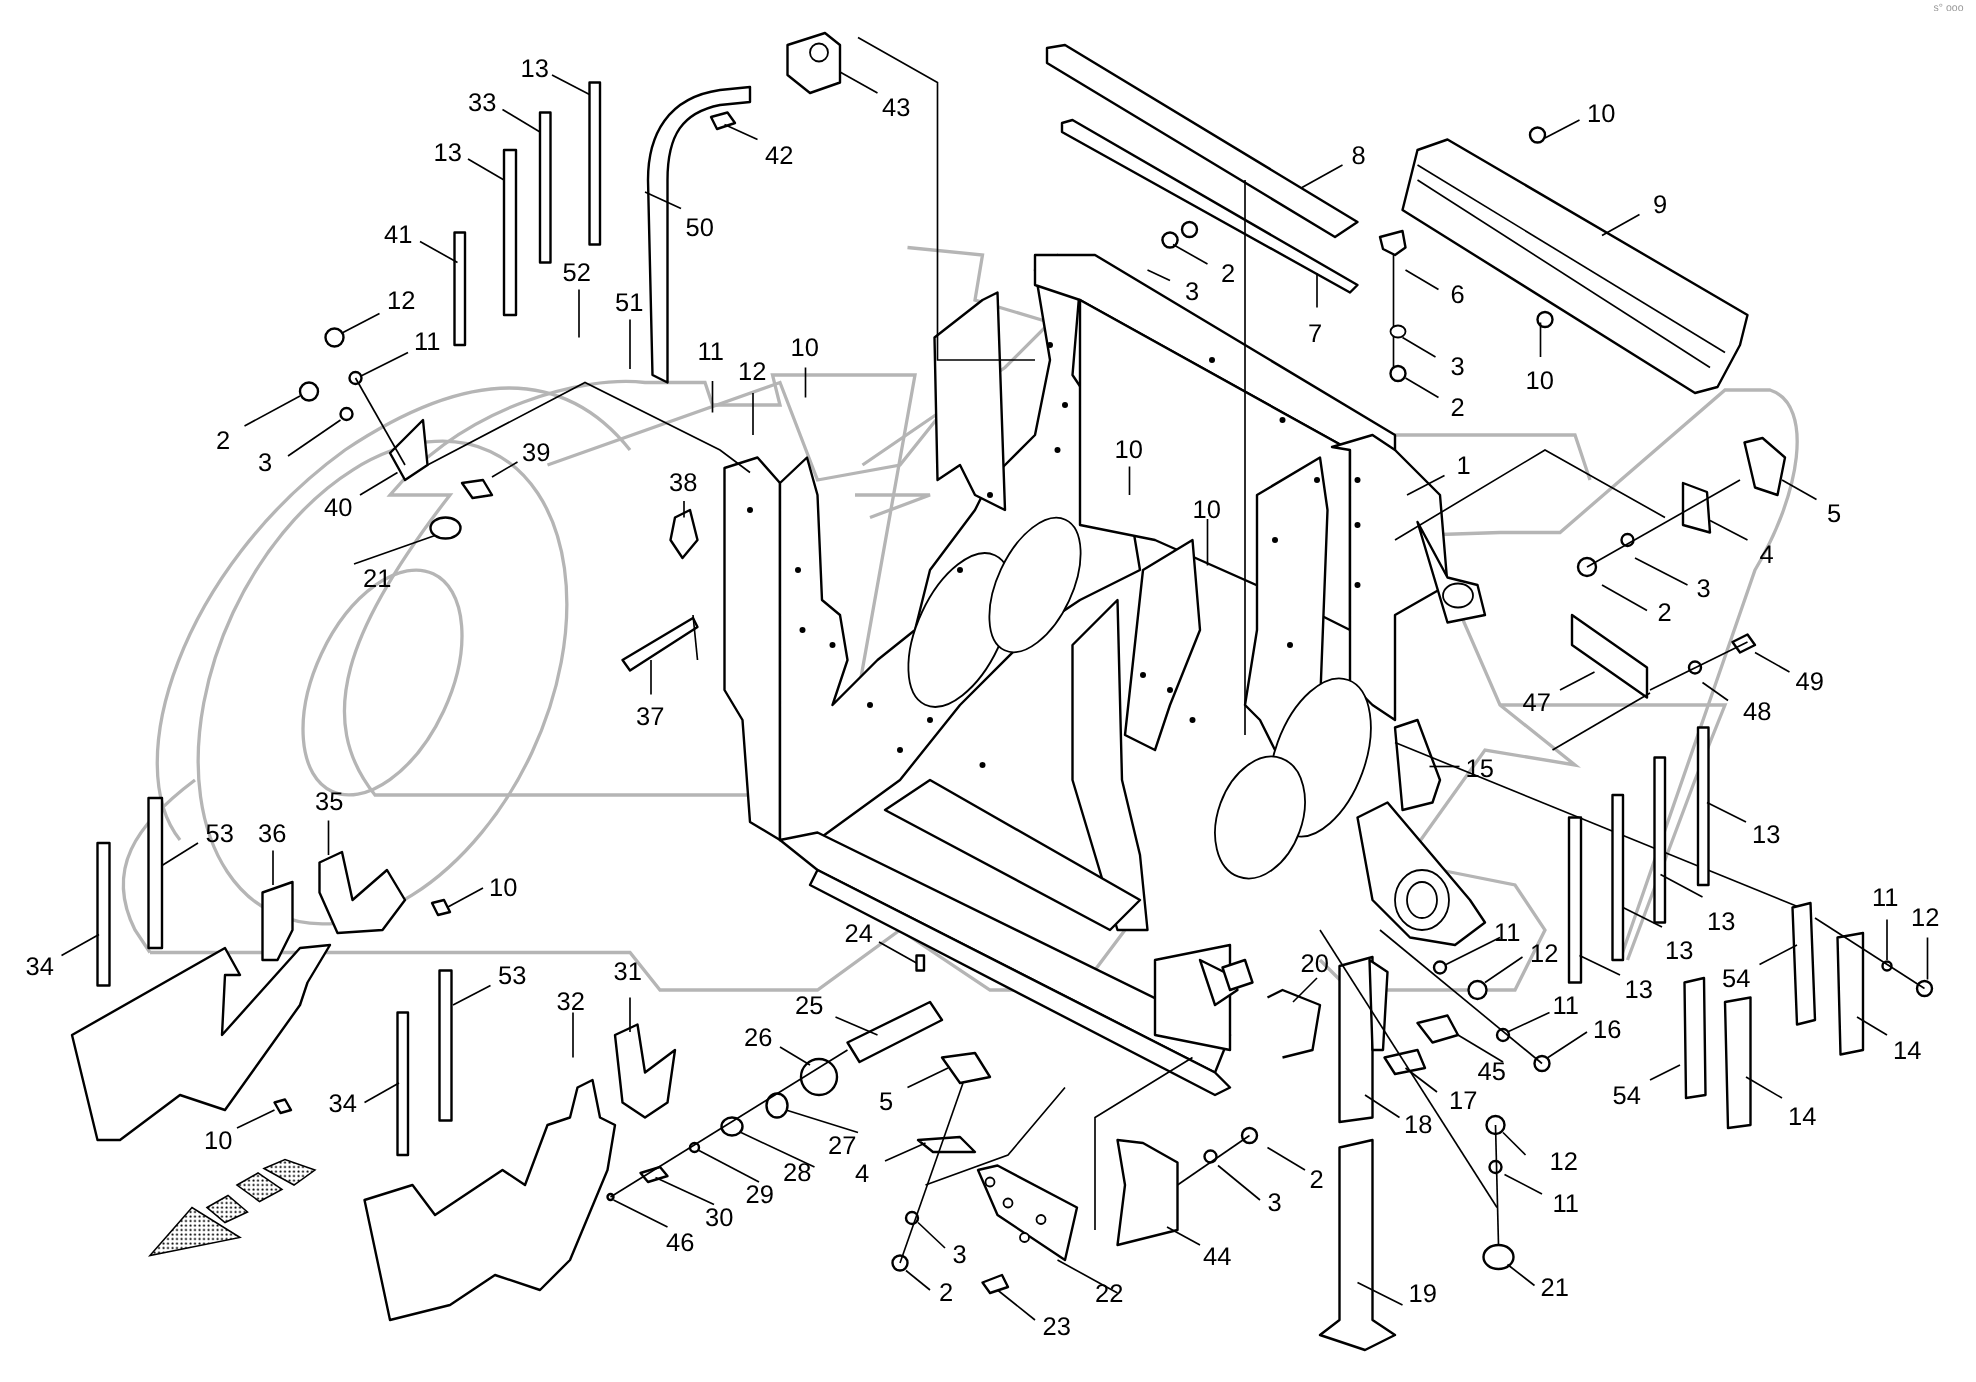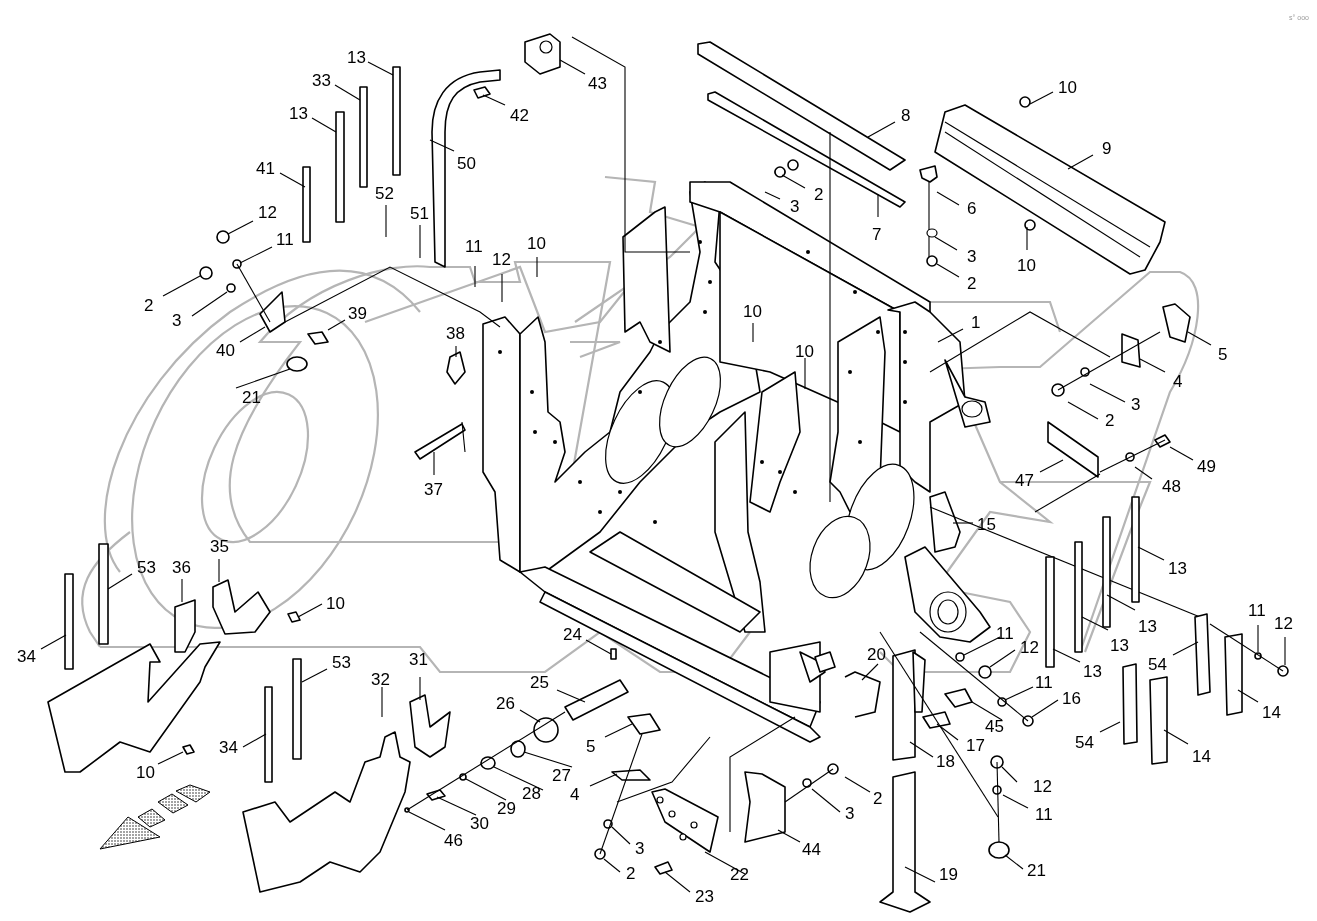--- a/index.html
+++ b/index.html
@@ -1,17 +1,17 @@
 <!DOCTYPE html>
 <html><head>
 <meta charset="utf-8">
 <style>
   html,body{margin:0;padding:0;background:#ffffff;}
   body{width:1317px;height:921px;overflow:hidden;position:relative;font-family:"Liberation Sans",sans-serif;}
-  #stage{position:absolute;left:0;top:12px;width:1317px;height:857px;}
+  #stage{position:absolute;left:0;top:0;width:1317px;height:857px;}
   svg text.callout{font-family:"Liberation Sans",sans-serif;font-size:17px;fill:#000;}
   .part{fill:#fff;stroke:#000;stroke-width:1.6;stroke-linejoin:round;}
   .thin{fill:none;stroke:#000;stroke-width:1.1;}
   .lead{stroke:#000;stroke-width:1.1;fill:none;}
   .wm{fill:none;stroke:#b5b5b5;stroke-width:2.2;}
   .hole{fill:#fff;stroke:#000;stroke-width:1.2;}
   .dot{fill:#000;}
   .hatch{fill:url(#dots);stroke:#000;stroke-width:1;}
   #corner-mark{position:absolute;right:8px;top:2px;font-size:7px;color:#999;font-family:"Liberation Sans",sans-serif;}
 </style>

